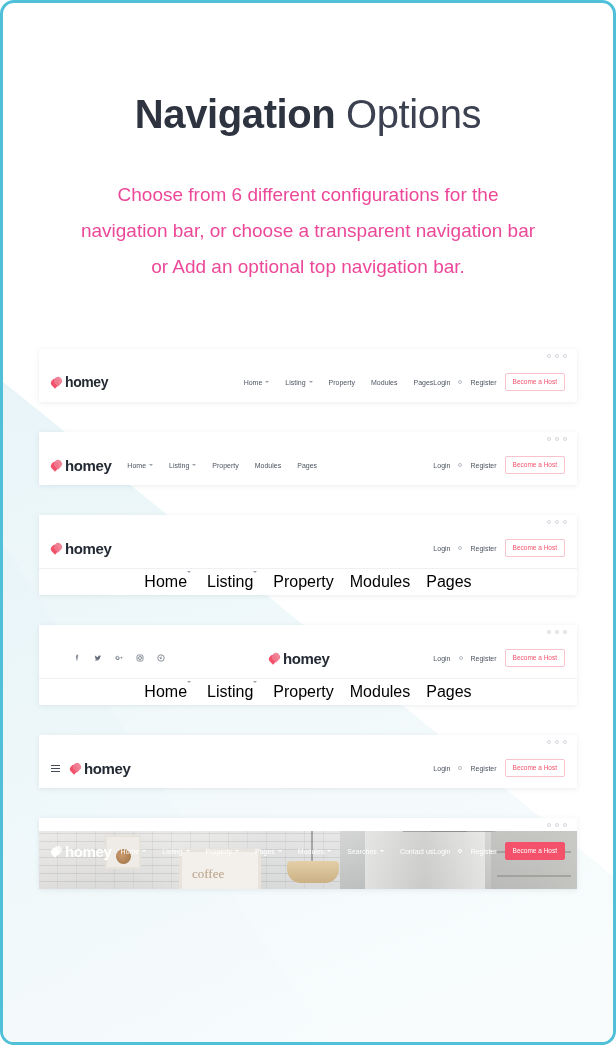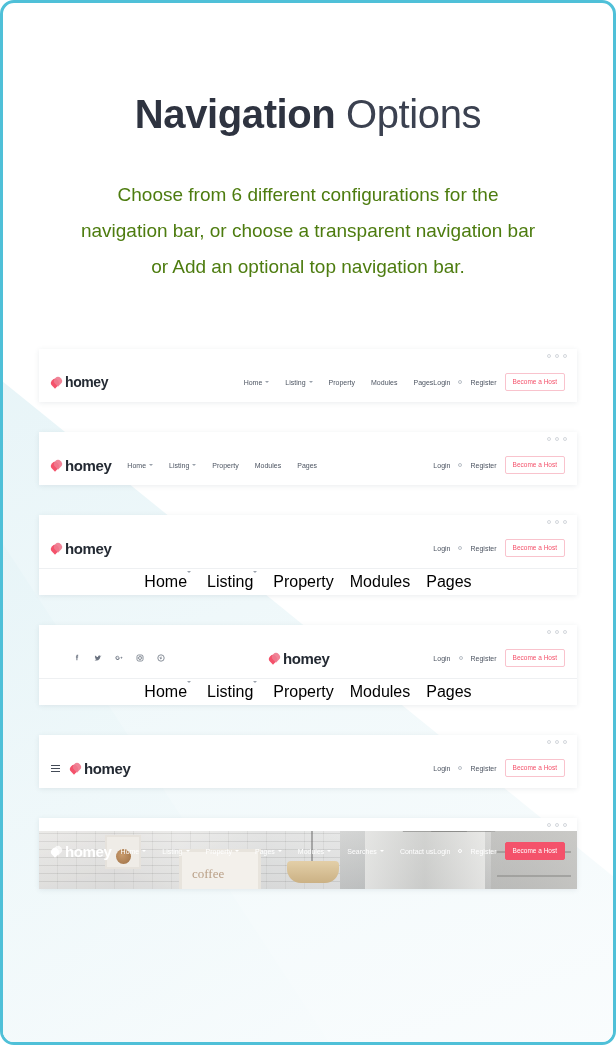--- a/index.html
+++ b/index.html
@@ -58,21 +58,21 @@
   .heading .bold { font-weight: 700; }
   .heading .light { font-weight: 300; color: #3b4150; }
 
   .subtext {
     margin: 40px auto 0;
     width: 470px;
     text-align: center;
     font-size: 19px;
     line-height: 36px;
     font-weight: 300;
-    color: #4d7c0f;
+    color: #ec4899;
   }
 
   
   .mockups {
     margin-top: 64px;
     padding: 0 36px 0 36px;
   }
 
   .mockup {
     position: relative;

